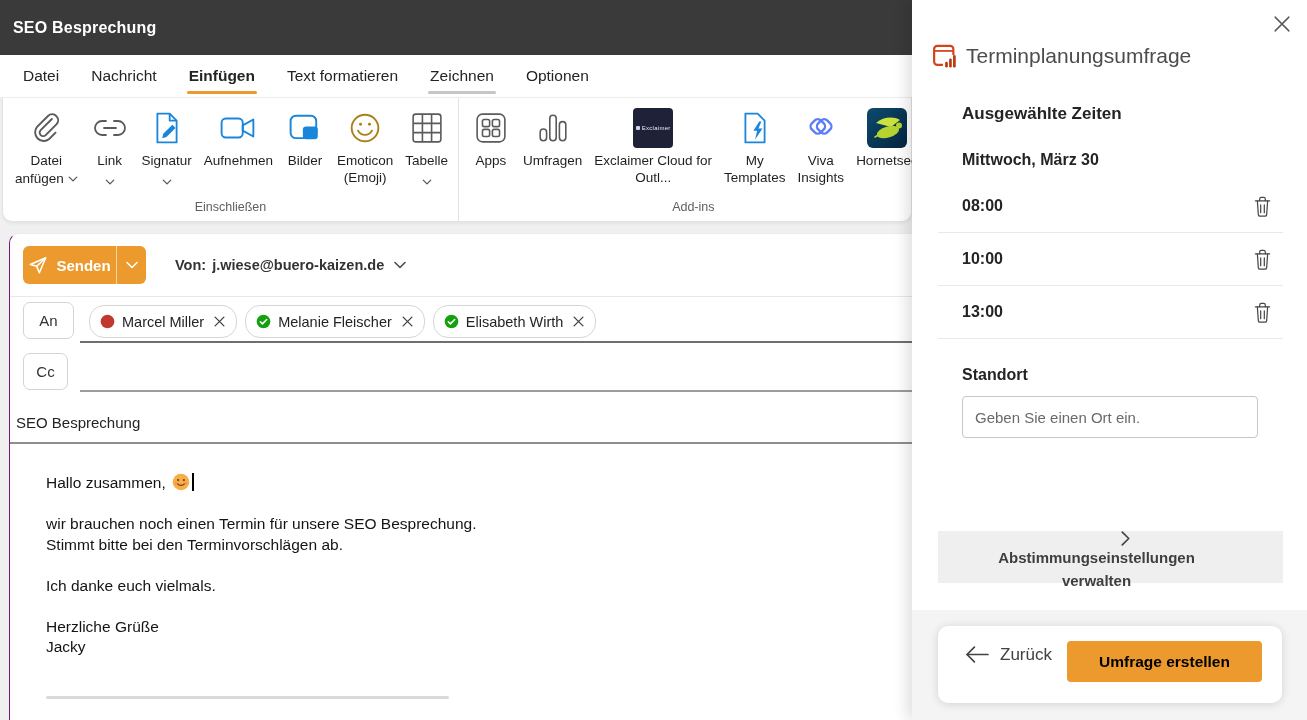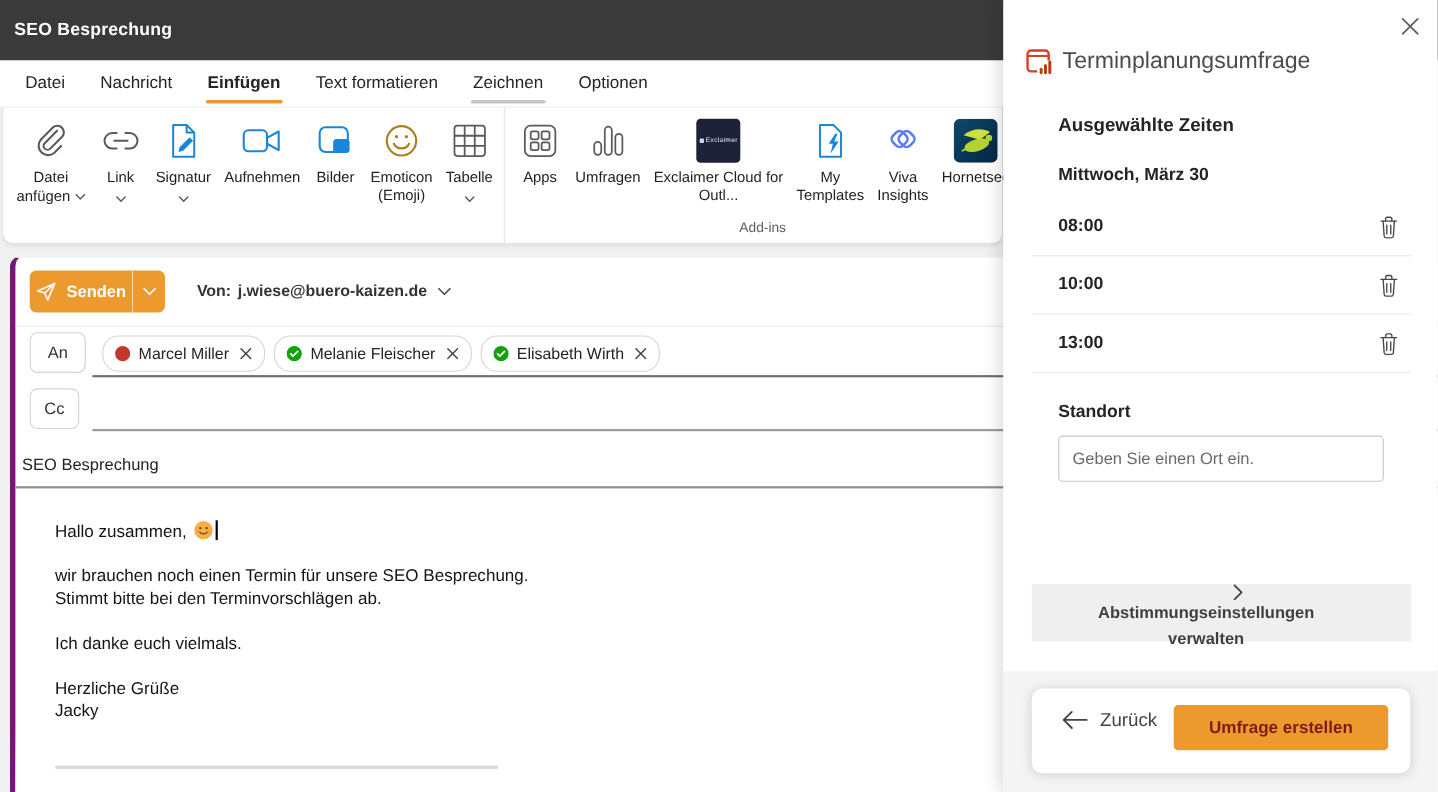--- a/index.html
+++ b/index.html
@@ -30,21 +30,21 @@
   .ritem .icbox{height:48px;display:flex;align-items:center;justify-content:center;}
   .ritem .rlbl{font-size:13.5px;line-height:17px;color:#1f1f1f;text-align:center;white-space:nowrap;}
   .ritem .rchev{margin-top:2px;color:#5a5a5a;}
   .tile{width:40px;height:40px;border-radius:4px;display:flex;align-items:center;justify-content:center;}
   .tile.excl{background:#1e2137;flex-direction:column;}
   .tile.excl .xt{color:#e8eaf6;font-size:6px;letter-spacing:.3px;display:flex;align-items:center;gap:2px;}
   .tile.excl .xt::before{content:"";width:4px;height:4px;background:#cfd4ee;border-radius:1px;display:inline-block;}
 
   
   .compose{position:absolute;left:9px;right:0;top:233px;bottom:0;background:#fff;border-top-left-radius:10px;
-           border-left:5px solid #701a75;border-top:1px solid #ececec;box-sizing:border-box;}
+           border-left:1px solid #701a75;border-top:1px solid #ececec;box-sizing:border-box;}
   .send-btn{position:absolute;left:13px;top:12px;width:123px;height:38px;background:var(--accent,#EC9A2D);border-radius:6px;display:flex;color:#fff;cursor:pointer;}
   .send-main{flex:1;display:flex;align-items:center;justify-content:center;gap:8px;font-size:15px;font-weight:700;}
   .send-split{width:29px;display:flex;align-items:center;justify-content:center;border-left:1px solid rgba(255,255,255,.6);}
   .from{position:absolute;left:165px;top:12px;height:38px;display:flex;align-items:center;gap:6px;font-size:14.5px;font-weight:600;color:#333;cursor:pointer;}
   .from .chev{color:#4f4f4f;margin-left:4px;}
   .hdiv{position:absolute;left:0;right:0;top:62px;height:1px;background:#e8e8e8;}
   .fieldbox{position:absolute;border:1px solid #d4d4d4;border-radius:7px;background:#fff;display:flex;align-items:center;justify-content:center;
             font-size:15px;font-weight:400;color:#333;cursor:pointer;box-sizing:border-box;}
   .an-box{left:13px;top:68px;width:51px;height:37px;}
   .cc-box{left:13px;top:119px;width:45px;height:37px;}
@@ -79,21 +79,21 @@
   .toggle{width:48px;height:26px;border-radius:13px;background:var(--accent,#EC9A2D);position:relative;cursor:pointer;}
   .toggle .knob{position:absolute;top:4px;right:4px;width:18px;height:18px;border-radius:50%;background:#fff;}
   .toggle-label{font-size:16px;font-weight:600;color:#242424;}
   .settings-band{position:absolute;left:26px;top:531px;width:345px;height:52px;background:#efefef;display:flex;align-items:center;cursor:pointer;flex-direction:column;}
   .settings-band .ic{margin-left:30px;color:#424242;}
   .settings-text{flex:1;text-align:center;font-size:15px;font-weight:600;color:#3f3f3f;line-height:23px;padding-right:28px;}
   .panel-bottom{position:absolute;left:0;right:0;top:610px;bottom:0;background:#f4f4f4;}
   .action-card{position:absolute;left:26px;top:626px;width:344px;height:77px;background:#fff;border-radius:10px;box-shadow:0 1px 10px rgba(0,0,0,.14);}
   .back{position:absolute;left:28px;top:0;height:57px;display:flex;align-items:center;gap:11px;font-size:17px;color:#424242;cursor:pointer;}
   .create-btn{position:absolute;left:129px;top:15px;width:195px;height:41px;background:var(--accent,#EC9A2D);border:none;border-radius:4px;
-              color:#7f1d1d;font-size:15.5px;font-weight:700;font-family:"Liberation Sans",sans-serif;cursor:pointer;}
+              color:#000000;font-size:15.5px;font-weight:700;font-family:"Liberation Sans",sans-serif;cursor:pointer;}
 </style>
 </head>
 <body>
 
 <div class="stage">
 
   <div class="titlebar">
     <span>SEO Besprechung</span>
   </div>
 
@@ -182,20 +182,21 @@
                 <rect x="2" y="2" width="26" height="26" rx="2.5"></rect>
                 <path d="M10.7 2v26M19.3 2v26M2 10.7h26M2 19.3h26"></path>
               </svg>
             </div>
             <div class="rlbl">Tabelle</div>
             <div class="rchev"><svg width="10" height="6" viewBox="0 0 12 8" fill="none" stroke="currentColor" stroke-width="1.8" stroke-linecap="round" stroke-linejoin="round">
                 <path d="M1 1.5l5 5 5-5"></path>
               </svg></div>
           </div>
         </div>
+        <div class="rgroup-label">Einschließen</div>
       </div>
       <div class="rgroup">
         <div class="rgroup-items">
           <div class="ritem">
             <div class="icbox">
               <svg width="32" height="32" viewBox="0 0 30 30" fill="none" stroke="#5A5A5A" stroke-width="1.5">
                 <rect x="2" y="2" width="26" height="26" rx="5"></rect>
                 <rect x="7" y="7" width="6.7" height="6.7" rx="1.6"></rect>
                 <rect x="16.3" y="7" width="6.7" height="6.7" rx="1.6"></rect>
                 <rect x="7" y="16.3" width="6.7" height="6.7" rx="1.6"></rect>

